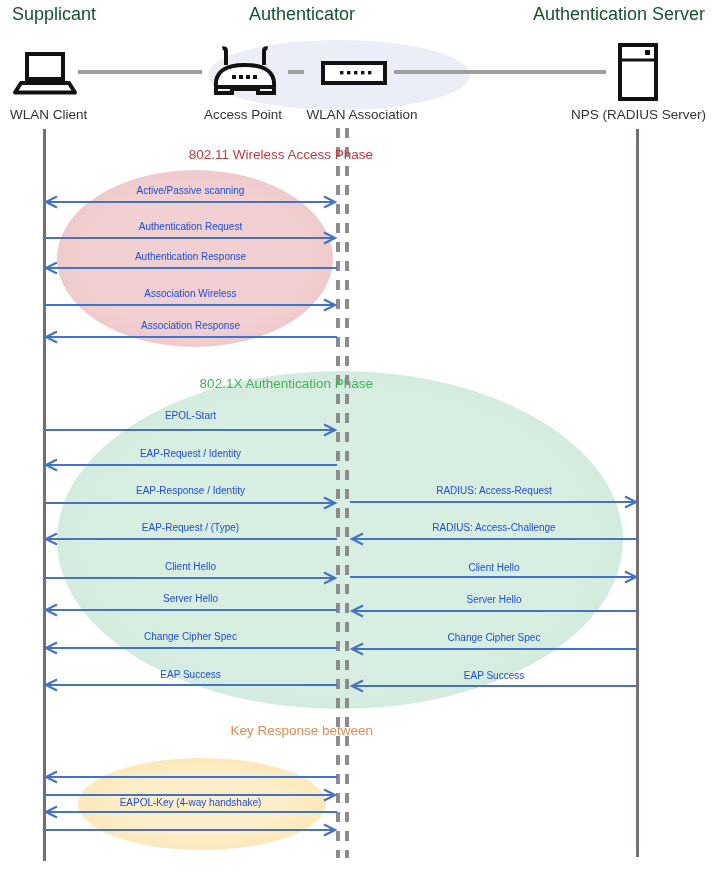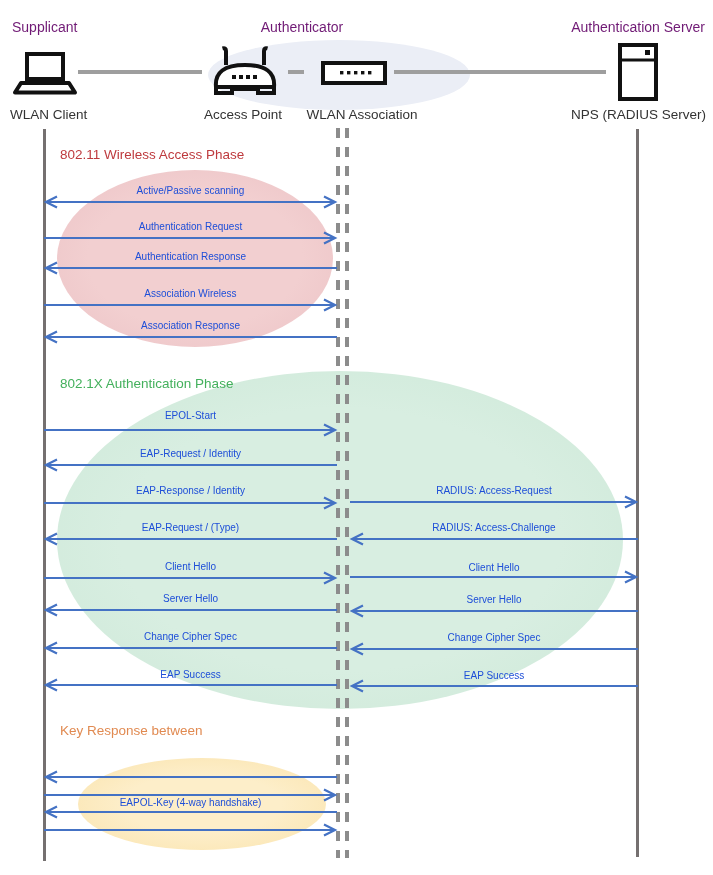--- a/index.html
+++ b/index.html
@@ -1,21 +1,21 @@
 <!DOCTYPE html>
 <html><head>
 <meta charset="utf-8">
 <style>
   html,body{margin:0;padding:0;background:#fff;}
   .canvas{
     position:relative;width:713px;height:875px;background:#fff;overflow:hidden;
     font-family:"Liberation Sans",sans-serif;color:#3d3d3d;
   }
   
-  .role{position:absolute;top:19px;font-size:14px;color:#701a75;white-space:nowrap;}
+  .role{position:absolute;top:4px;font-size:18px;color:#14532d;white-space:nowrap;}
   .role-supplicant{left:12px;}
   .role-authenticator{left:237px;width:130px;text-align:center;}
   .role-authserver{right:8px;text-align:right;}
   .hub-ellipse{position:absolute;left:208px;top:40px;width:262px;height:70px;border-radius:50%;
     background:#EBEEF6;z-index:0;}
   .hline{position:absolute;top:70px;height:4px;background:#9E9E9E;z-index:1;}
   .hline-1{left:78px;width:124px;}
   .hline-dash{left:288px;width:16px;}
   .hline-2{left:394px;width:212px;}
   .node-icon{position:absolute;z-index:2;}
@@ -39,21 +39,21 @@
   .dash-b{left:345px;}
   
   .phase-ellipse{position:absolute;border-radius:50%;z-index:0;}
   .ellipse-80211{left:57px;top:170px;width:276px;height:177px;
     background:radial-gradient(ellipse at center,#F2CFD0 55%,#EBC2C5 100%);}
   .ellipse-8021x{left:57px;top:371px;width:566px;height:338px;
     background:radial-gradient(ellipse at center,#D8EEE1 55%,#CCE8D7 100%);}
   .ellipse-key{left:78px;top:758px;width:248px;height:92px;
     background:radial-gradient(ellipse at center,#FDEEC9 45%,#FAE3AC 100%);}
   
-  .phase-title{position:absolute;left:36px;width:293px;text-align:left;font-size:13.5px;
+  .phase-title{position:absolute;left:56px;width:293px;text-align:right;font-size:13.5px;
     line-height:18px;white-space:nowrap;z-index:4;padding-left:24px;}
   .title-80211{top:146px;color:#BE3A3E;}
   .title-8021x{top:375px;color:#43B05C;}
   .title-key-1{top:722px;color:#E18A51;}
   .title-key-2{top:740px;color:#E18A51;}
   
   #messages-layer .msg-label{position:absolute;font-size:10px;color:#1d4ed8;text-align:center;
     line-height:16px;white-space:nowrap;z-index:4;}
   #messages-layer svg{position:absolute;z-index:4;overflow:visible;}
 </style>

